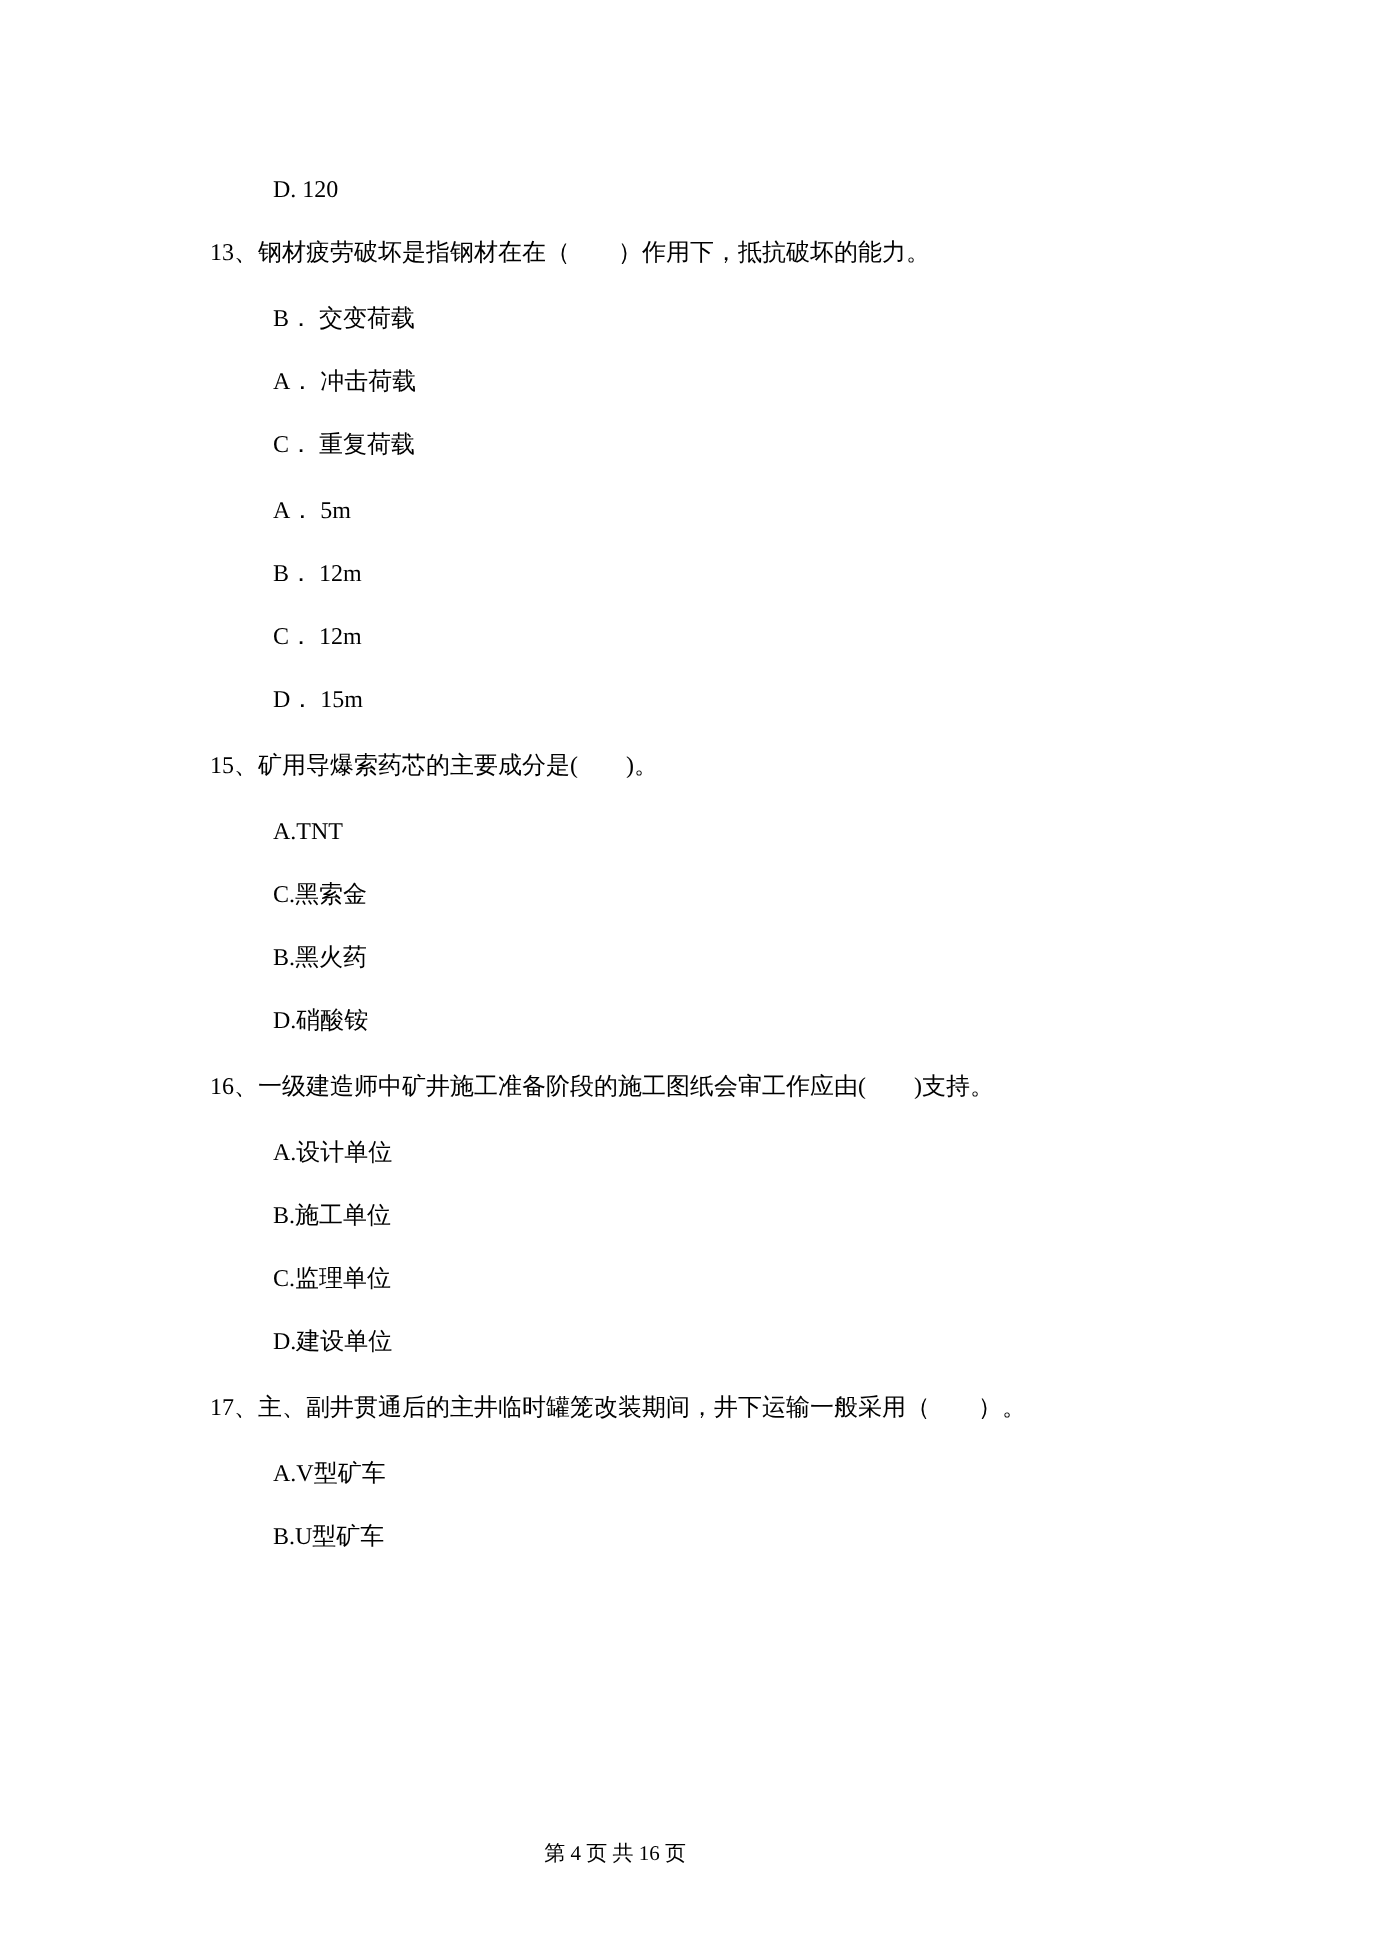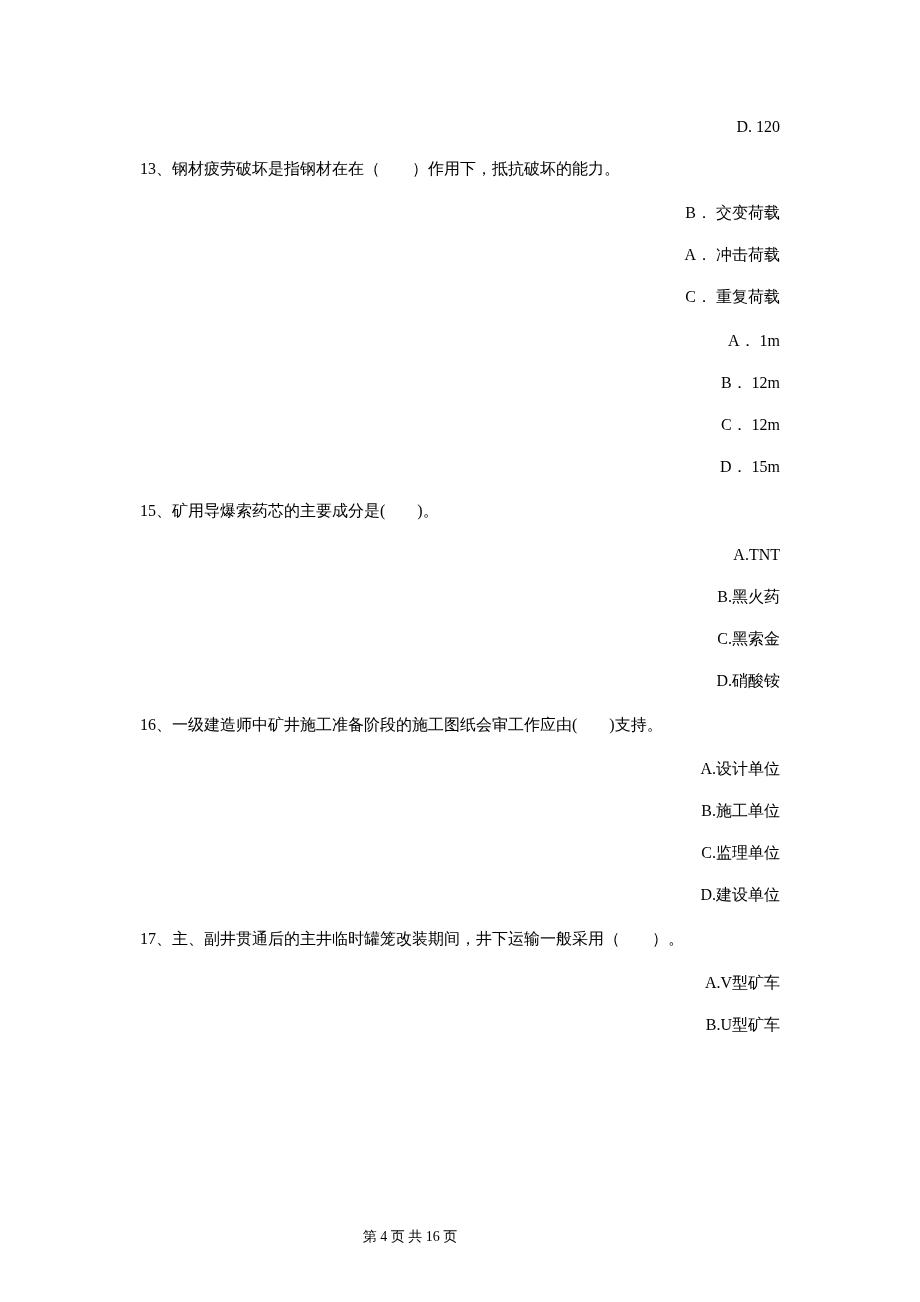--- a/index.html
+++ b/index.html
@@ -19,21 +19,20 @@
   .question {
     margin-bottom: 20px;
     text-align: justify;
   }
   .option-block {
     margin-bottom: 20px;
   }
   .option {
     padding-left: 42px;
     margin-bottom: 18px;
-    text-align: right;
   }
   .footer {
     position: absolute;
     bottom: 55px;
     width: 820px;
     text-align: center;
     font-size: 14px;
   }
 </style>
 </head>
@@ -44,31 +43,31 @@
   <div class="option">D. 120</div>
 
   <div class="question">13、钢材疲劳破坏是指钢材在在（　　）作用下，抵抗破坏的能力。</div>
   <div class="option-block">
     <div class="option">B． 交变荷载</div>
     <div class="option">A． 冲击荷载</div>
     <div class="option">C． 重复荷载</div>
   </div>
 
   <div class="option-block">
-    <div class="option">A． 1m</div>
+    <div class="option">A． 5m</div>
     <div class="option">B． 12m</div>
     <div class="option">C． 12m</div>
     <div class="option">D． 15m</div>
   </div>
 
   <div class="question">15、矿用导爆索药芯的主要成分是(　　)。</div>
   <div class="option-block">
     <div class="option">A.TNT</div>
+    <div class="option">C.黑索金</div>
     <div class="option">B.黑火药</div>
-    <div class="option">C.黑索金</div>
     <div class="option">D.硝酸铵</div>
   </div>
 
   <div class="question">16、一级建造师中矿井施工准备阶段的施工图纸会审工作应由(　　)支持。</div>
   <div class="option-block">
     <div class="option">A.设计单位</div>
     <div class="option">B.施工单位</div>
     <div class="option">C.监理单位</div>
     <div class="option">D.建设单位</div>
   </div>

